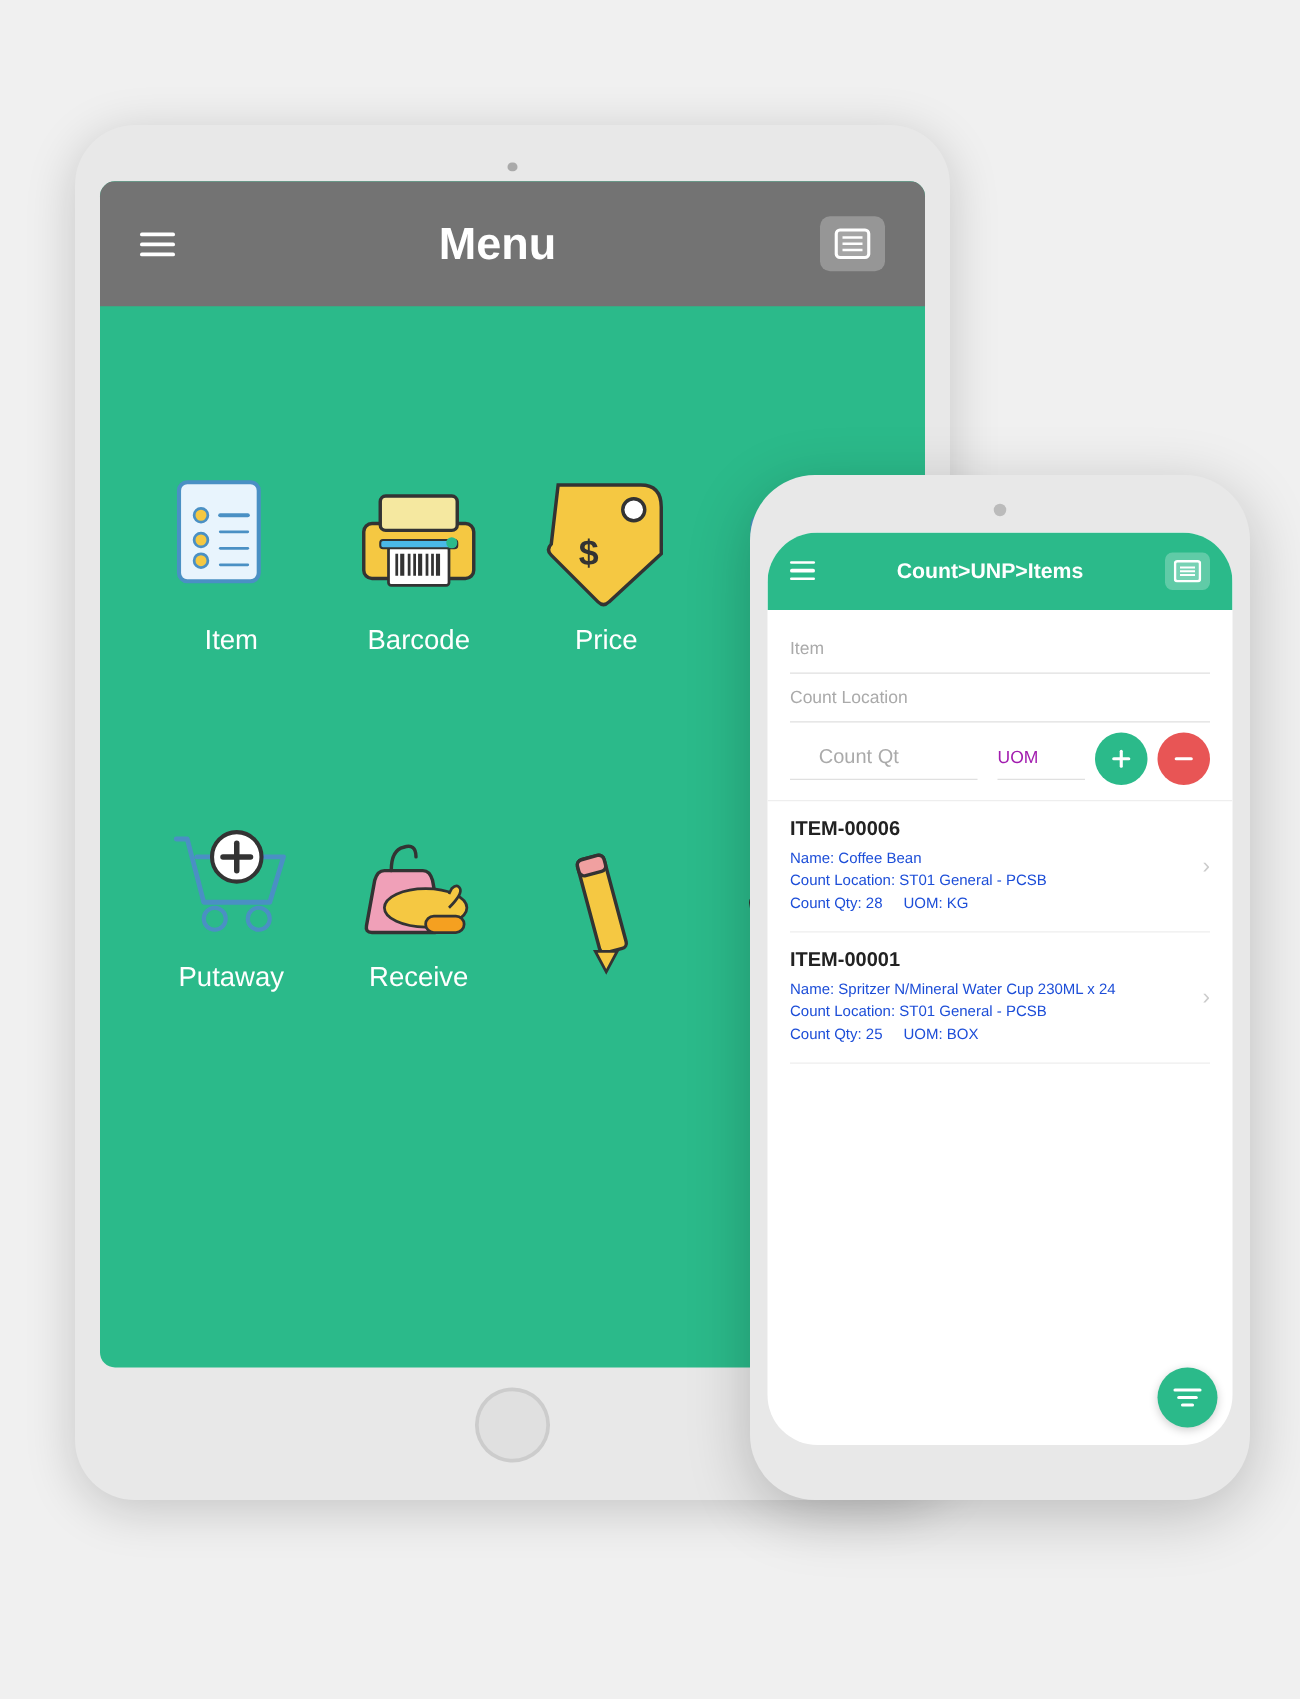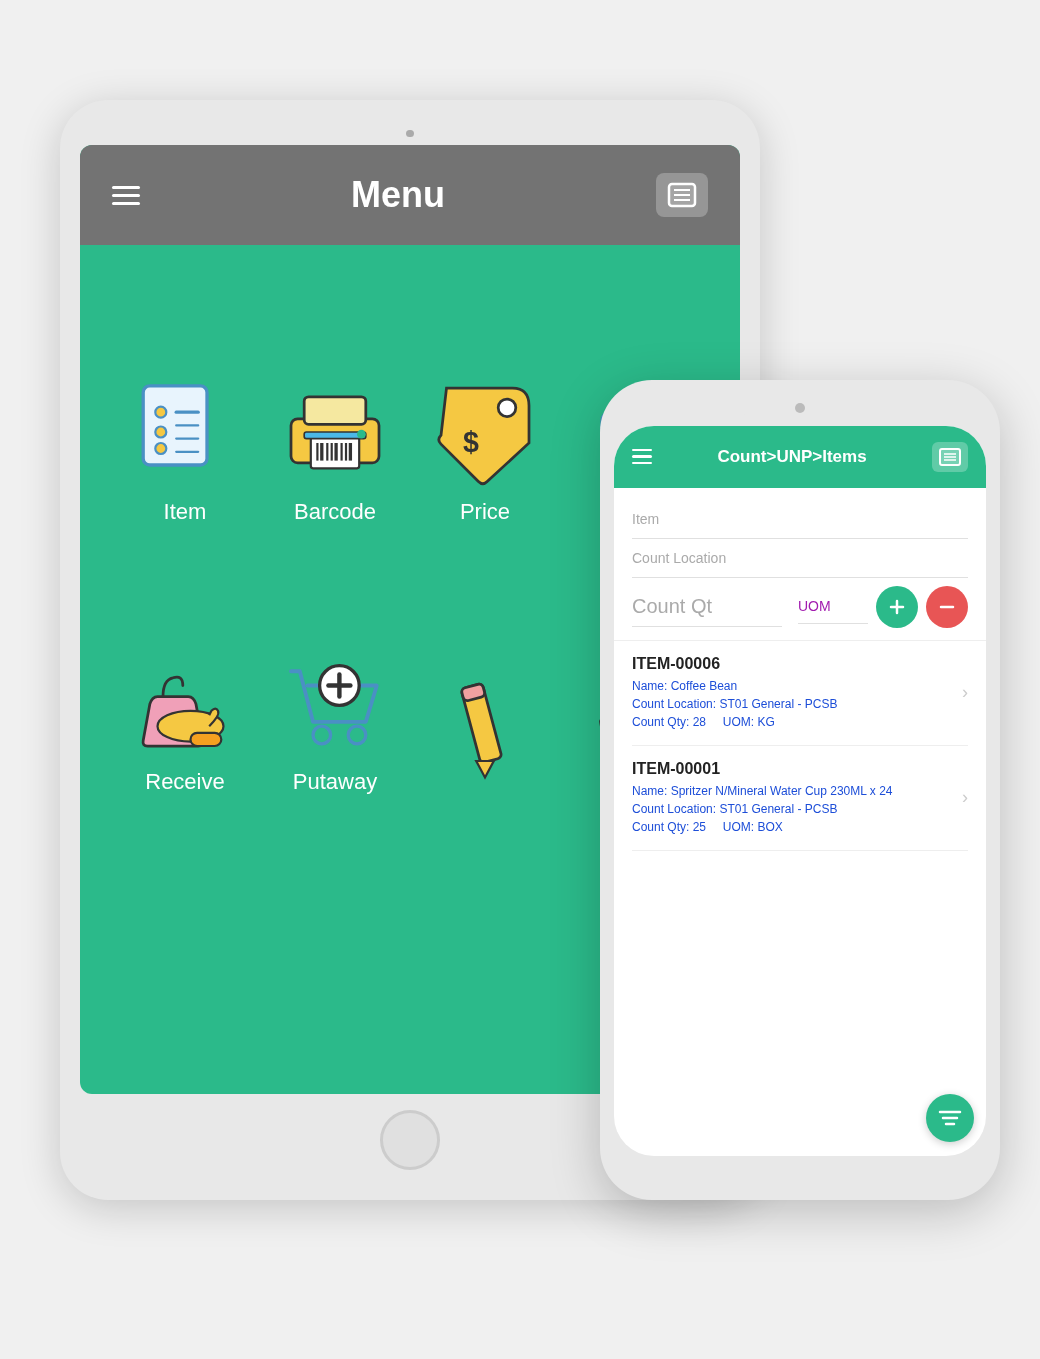--- a/index.html
+++ b/index.html
@@ -253,21 +253,22 @@
       padding: 8px 0;
     }
 
     .count-qt-field {
       flex: 1;
       border-bottom: 1px solid #e0e0e0;
       padding: 8px 0;
     }
     .count-qt-text {
       color: #aaa;
-      font-size: 20px;
+      font-size: 16px;
+      margin-left: 23px;
     }
     .uom-field {
       width: 70px;
       border-bottom: 1px solid #e0e0e0;
       padding: 8px 0;
       margin-left: 8px;
     }
     .uom-text {
       color: #a21caf;
       font-size: 14px;
@@ -445,49 +446,49 @@
               <circle cx="40" cy="70" r="6" fill="#f5c842" stroke="#4a90c4" stroke-width="2"></circle>
             </svg>
           </div>
           <span class="menu-item-label"></span>
         </div>
 
         <div class="menu-item">
           <div class="menu-icon-box">
             <svg viewBox="0 0 100 100" fill="none" xmlns="http://www.w3.org/2000/svg">
 
-              <path d="M25 45 Q20 45 18 52 L12 85 Q11 90 16 90 L62 90 Q67 90 66 85 L60 52 Q58 45 53 45 Z" fill="#f0a0b8" stroke="#333" stroke-width="2.5"></path>
-
-              <path d="M30 45 Q30 30 39 28 Q48 25 48 35" fill="none" stroke="#333" stroke-width="2.5" stroke-linecap="round"></path>
-
-              <ellipse cx="55" cy="72" rx="30" ry="14" fill="#f5c842" stroke="#333" stroke-width="2"></ellipse>
-
-              <path d="M72 72 Q82 62 80 58 Q78 54 74 58 L72 62" fill="#f5c842" stroke="#333" stroke-width="2"></path>
-
-              <rect x="55" y="78" width="28" height="12" rx="6" fill="#f5a020" stroke="#333" stroke-width="2"></rect>
-            </svg>
-          </div>
-          <span class="menu-item-label">Receive</span>
-        </div>
-
-        <div class="menu-item">
-          <div class="menu-icon-box">
-            <svg viewBox="0 0 100 100" fill="none" xmlns="http://www.w3.org/2000/svg">
-
               <path d="M10 22 L18 22 L30 68 L78 68 L88 35 L25 35" fill="none" stroke="#4a90c4" stroke-width="3.5" stroke-linecap="round" stroke-linejoin="round"></path>
 
               <circle cx="38" cy="80" r="8" fill="none" stroke="#4a90c4" stroke-width="3"></circle>
               <circle cx="70" cy="80" r="8" fill="none" stroke="#4a90c4" stroke-width="3"></circle>
 
               <circle cx="54" cy="35" r="18" fill="white" stroke="#333" stroke-width="3"></circle>
               <line x1="54" y1="25" x2="54" y2="45" stroke="#333" stroke-width="4" stroke-linecap="round"></line>
               <line x1="44" y1="35" x2="64" y2="35" stroke="#333" stroke-width="4" stroke-linecap="round"></line>
             </svg>
           </div>
           <span class="menu-item-label">Putaway</span>
+        </div>
+
+        <div class="menu-item">
+          <div class="menu-icon-box">
+            <svg viewBox="0 0 100 100" fill="none" xmlns="http://www.w3.org/2000/svg">
+
+              <path d="M25 45 Q20 45 18 52 L12 85 Q11 90 16 90 L62 90 Q67 90 66 85 L60 52 Q58 45 53 45 Z" fill="#f0a0b8" stroke="#333" stroke-width="2.5"></path>
+
+              <path d="M30 45 Q30 30 39 28 Q48 25 48 35" fill="none" stroke="#333" stroke-width="2.5" stroke-linecap="round"></path>
+
+              <ellipse cx="55" cy="72" rx="30" ry="14" fill="#f5c842" stroke="#333" stroke-width="2"></ellipse>
+
+              <path d="M72 72 Q82 62 80 58 Q78 54 74 58 L72 62" fill="#f5c842" stroke="#333" stroke-width="2"></path>
+
+              <rect x="55" y="78" width="28" height="12" rx="6" fill="#f5a020" stroke="#333" stroke-width="2"></rect>
+            </svg>
+          </div>
+          <span class="menu-item-label">Receive</span>
         </div>
 
         <div class="menu-item">
           <div class="menu-icon-box">
             <svg viewBox="0 0 100 100" fill="none" xmlns="http://www.w3.org/2000/svg">
 
               <rect x="38" y="10" width="20" height="70" rx="4" fill="#f5c842" stroke="#333" stroke-width="2.5" transform="rotate(-15 50 50)"></rect>
               <polygon points="42,80 58,80 50,95" fill="#f5c842" stroke="#333" stroke-width="2"></polygon>
               <rect x="38" y="10" width="20" height="12" rx="4" fill="#f0a0a0" stroke="#333" stroke-width="2.5" transform="rotate(-15 50 50)"></rect>
             </svg>

